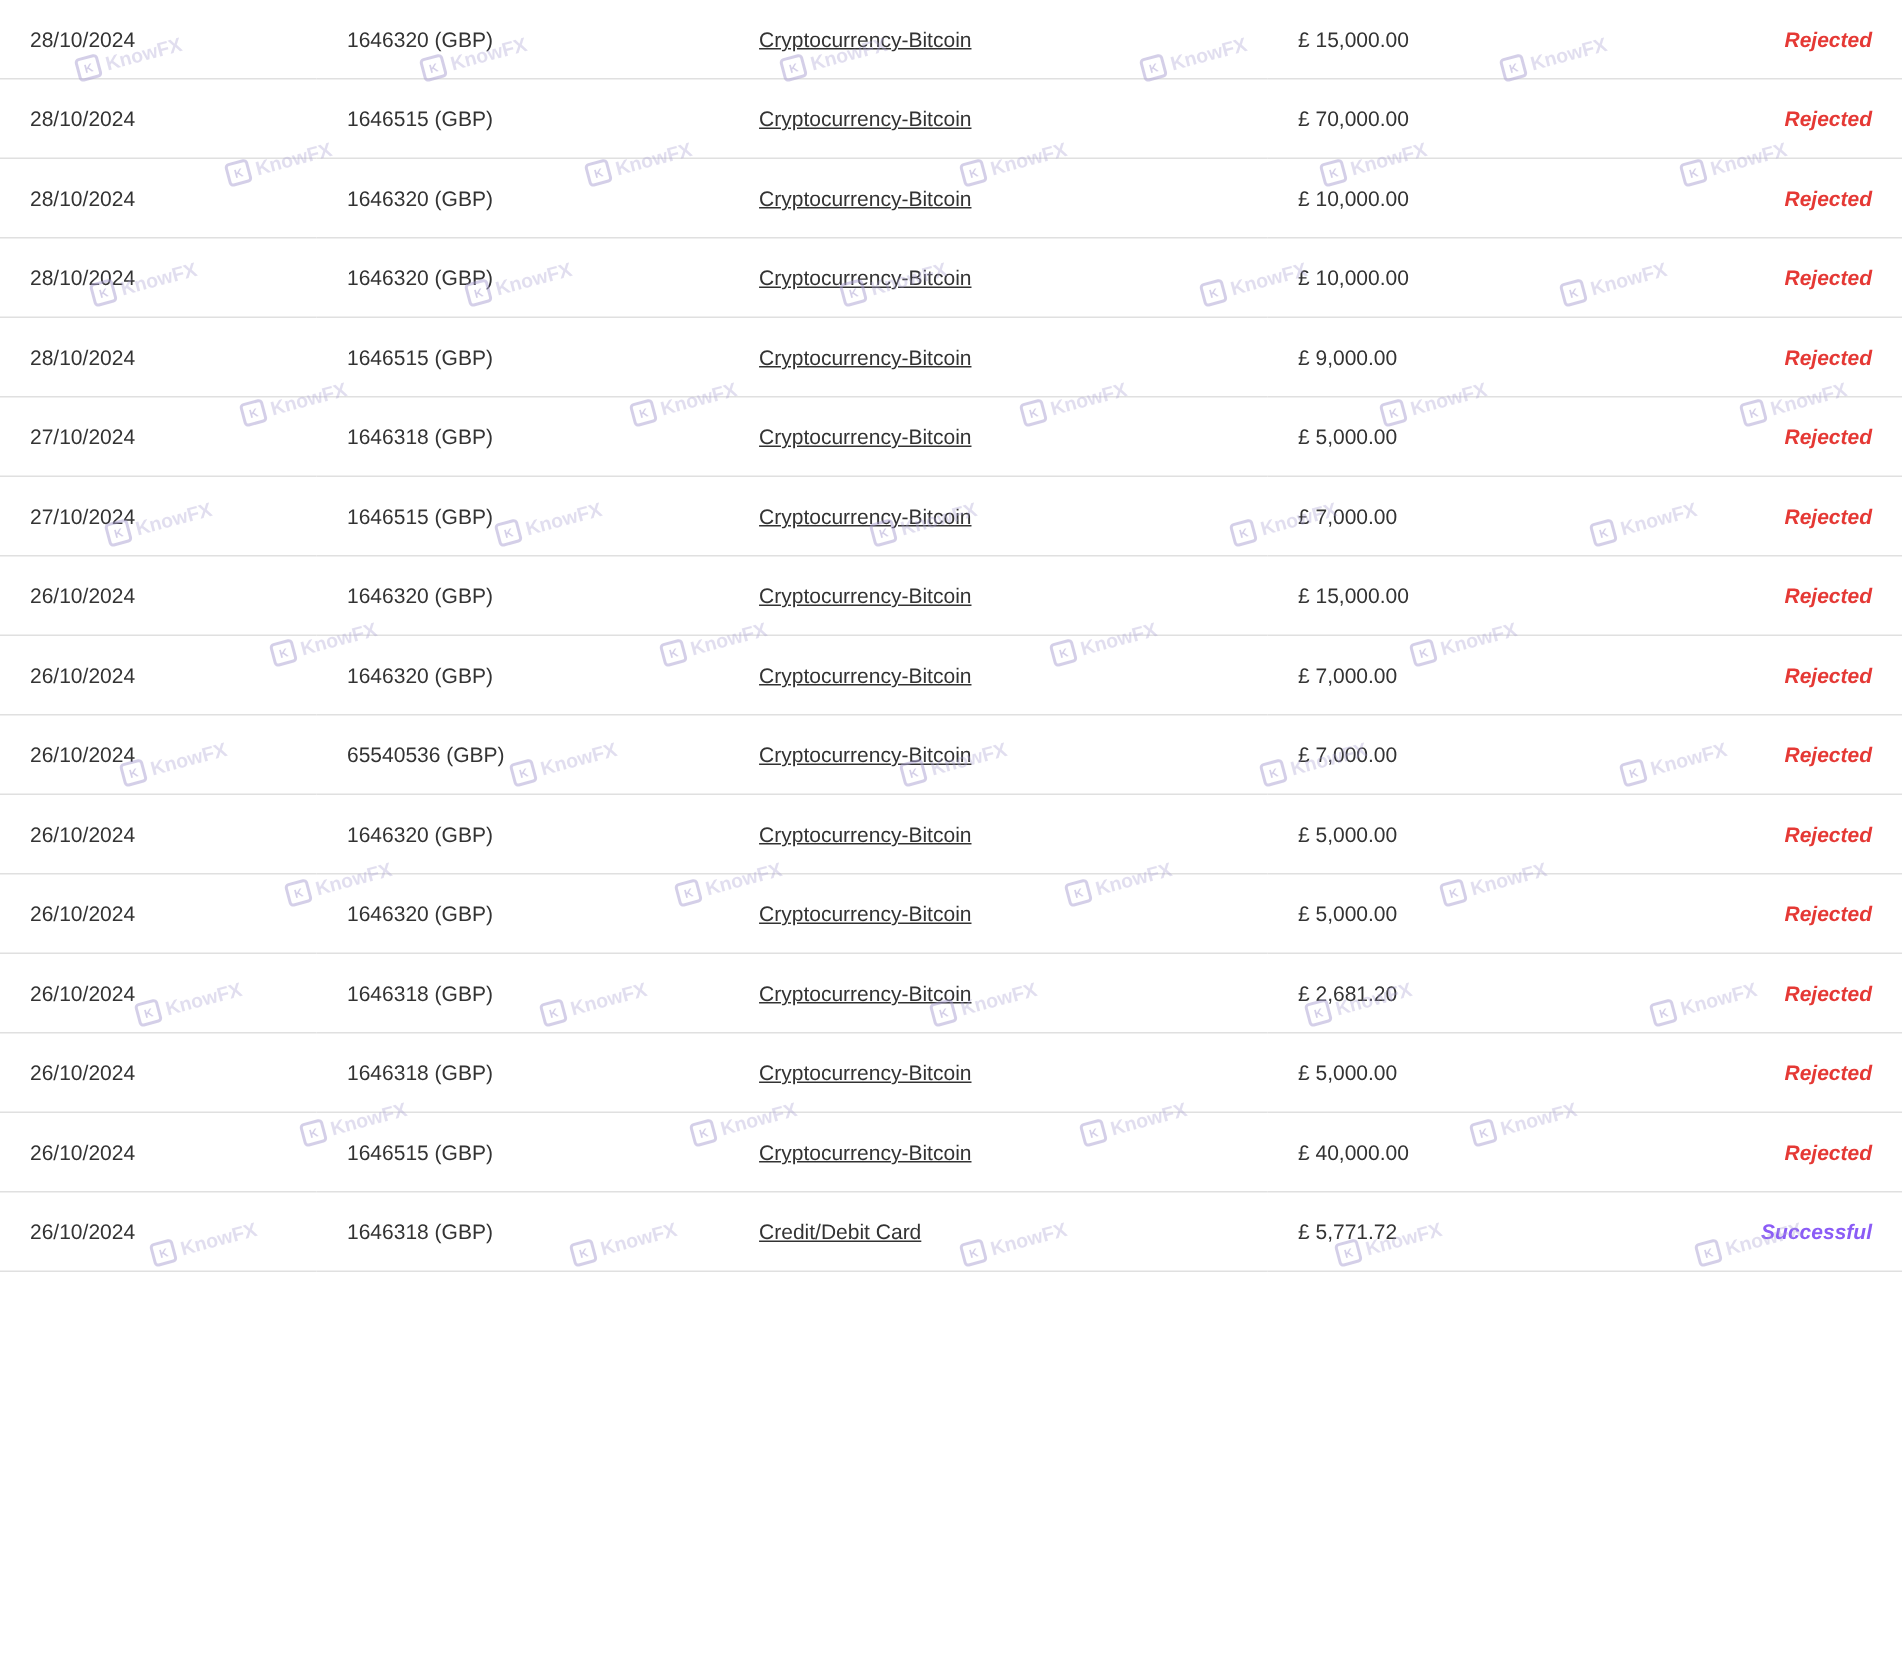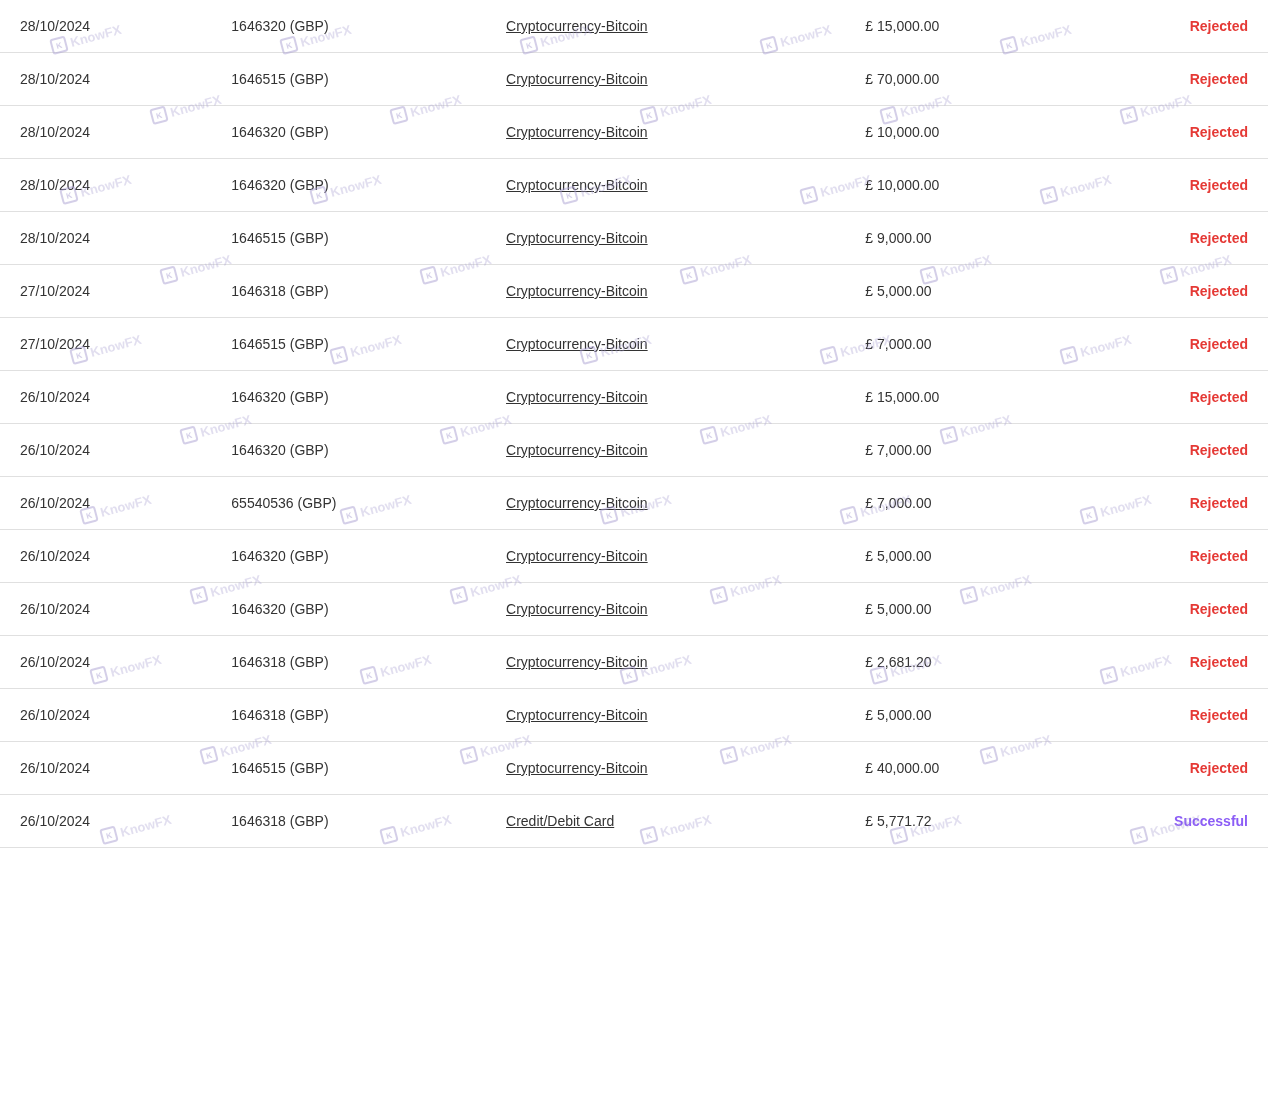--- a/index.html
+++ b/index.html
@@ -54,20 +54,21 @@
 
     td:nth-child(4) {
       width: 220px;
       color: #333;
     }
 
     td:nth-child(5) {
       width: 180px;
       text-align: right;
       font-weight: 600;
+      font-style: italic;
     }
 
     .status-rejected {
       color: #e53935;
     }
 
     .status-successful {
       color: #8b5cf6;
     }
 

